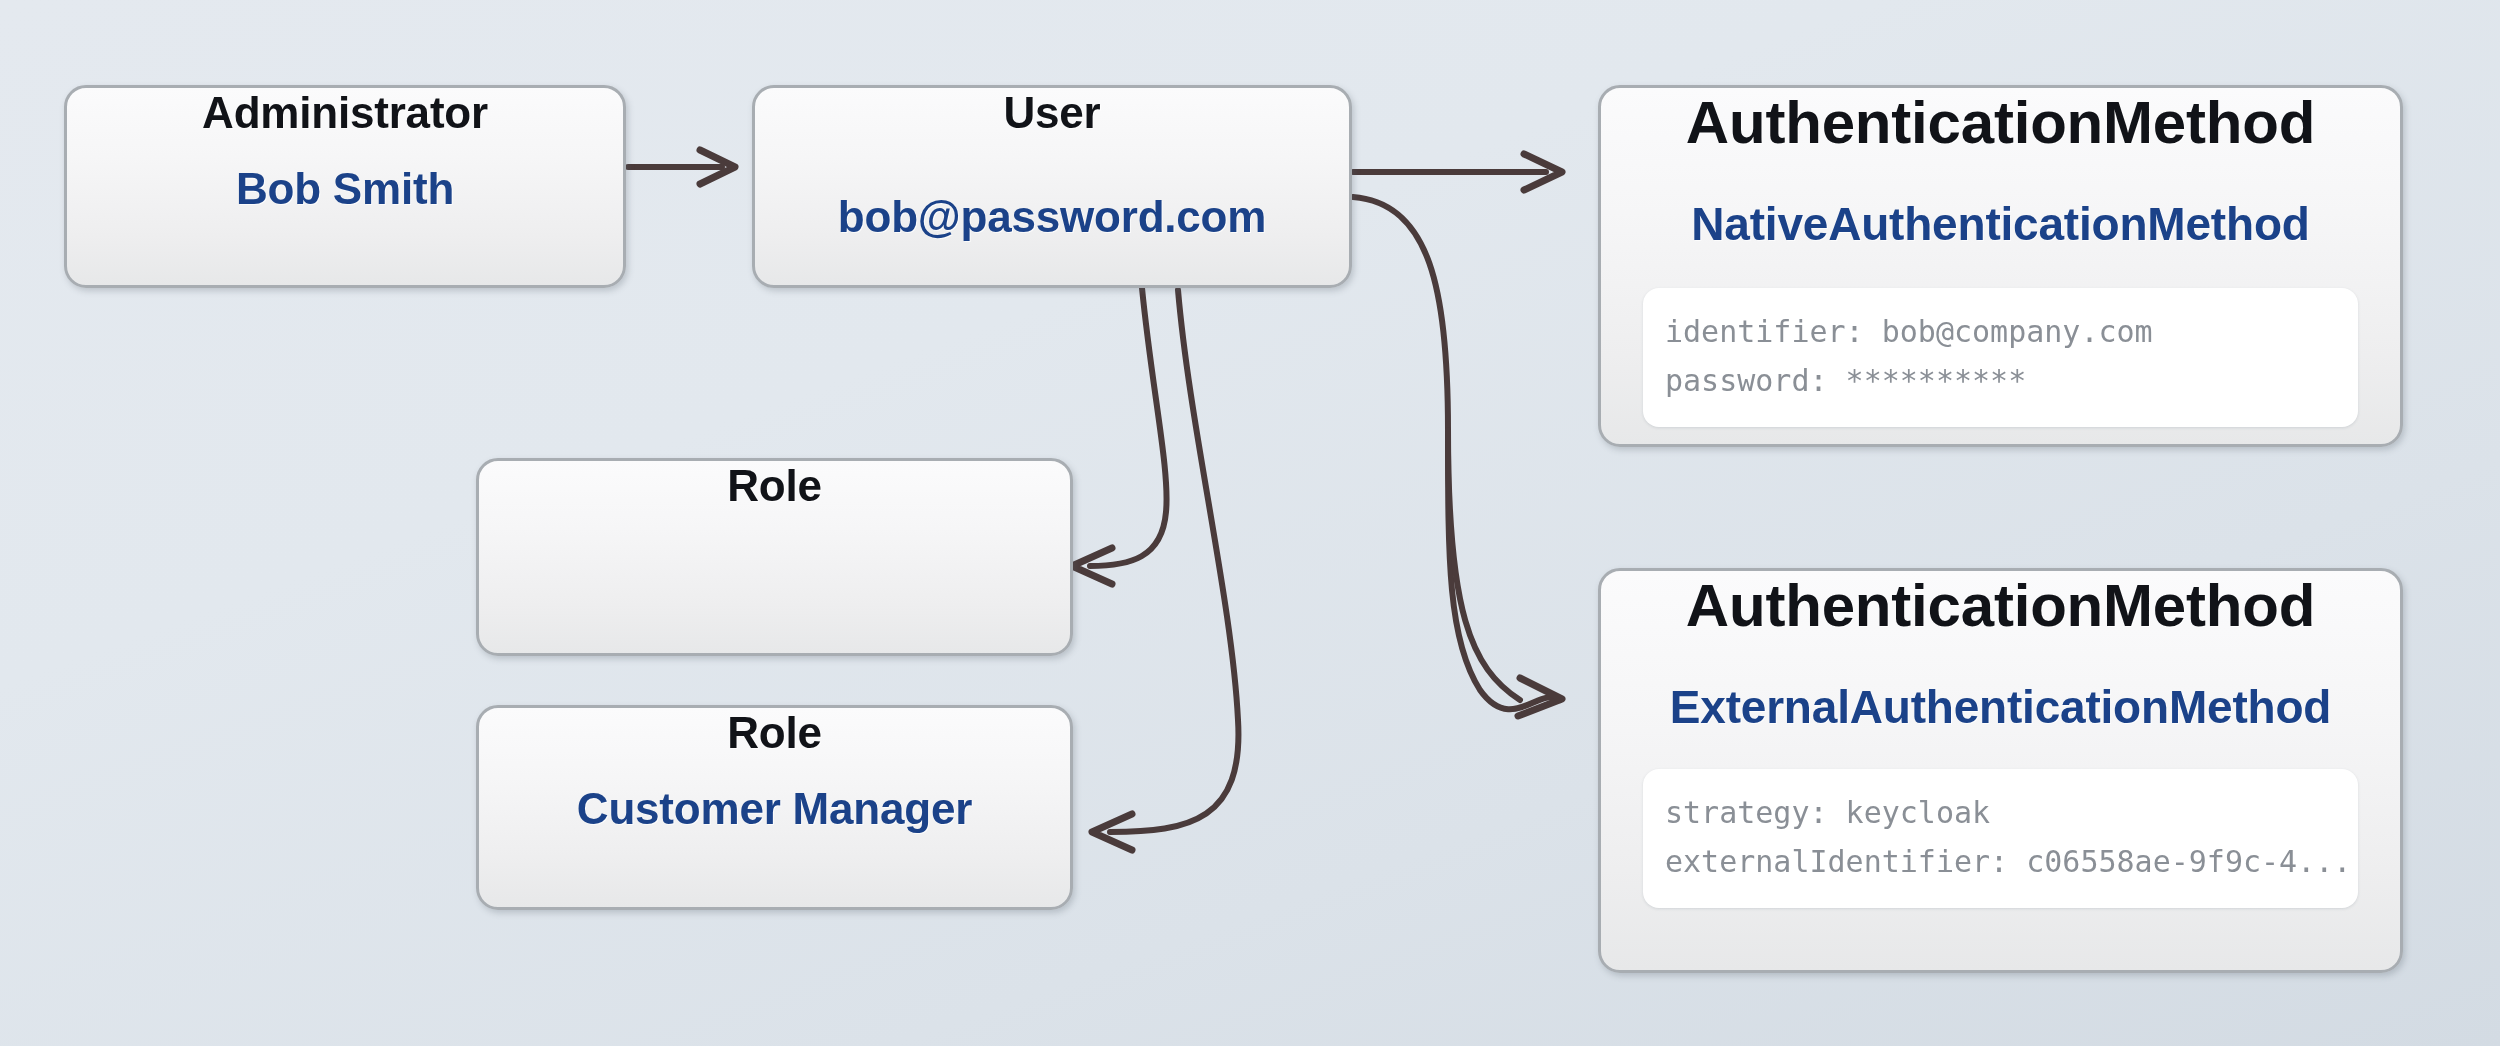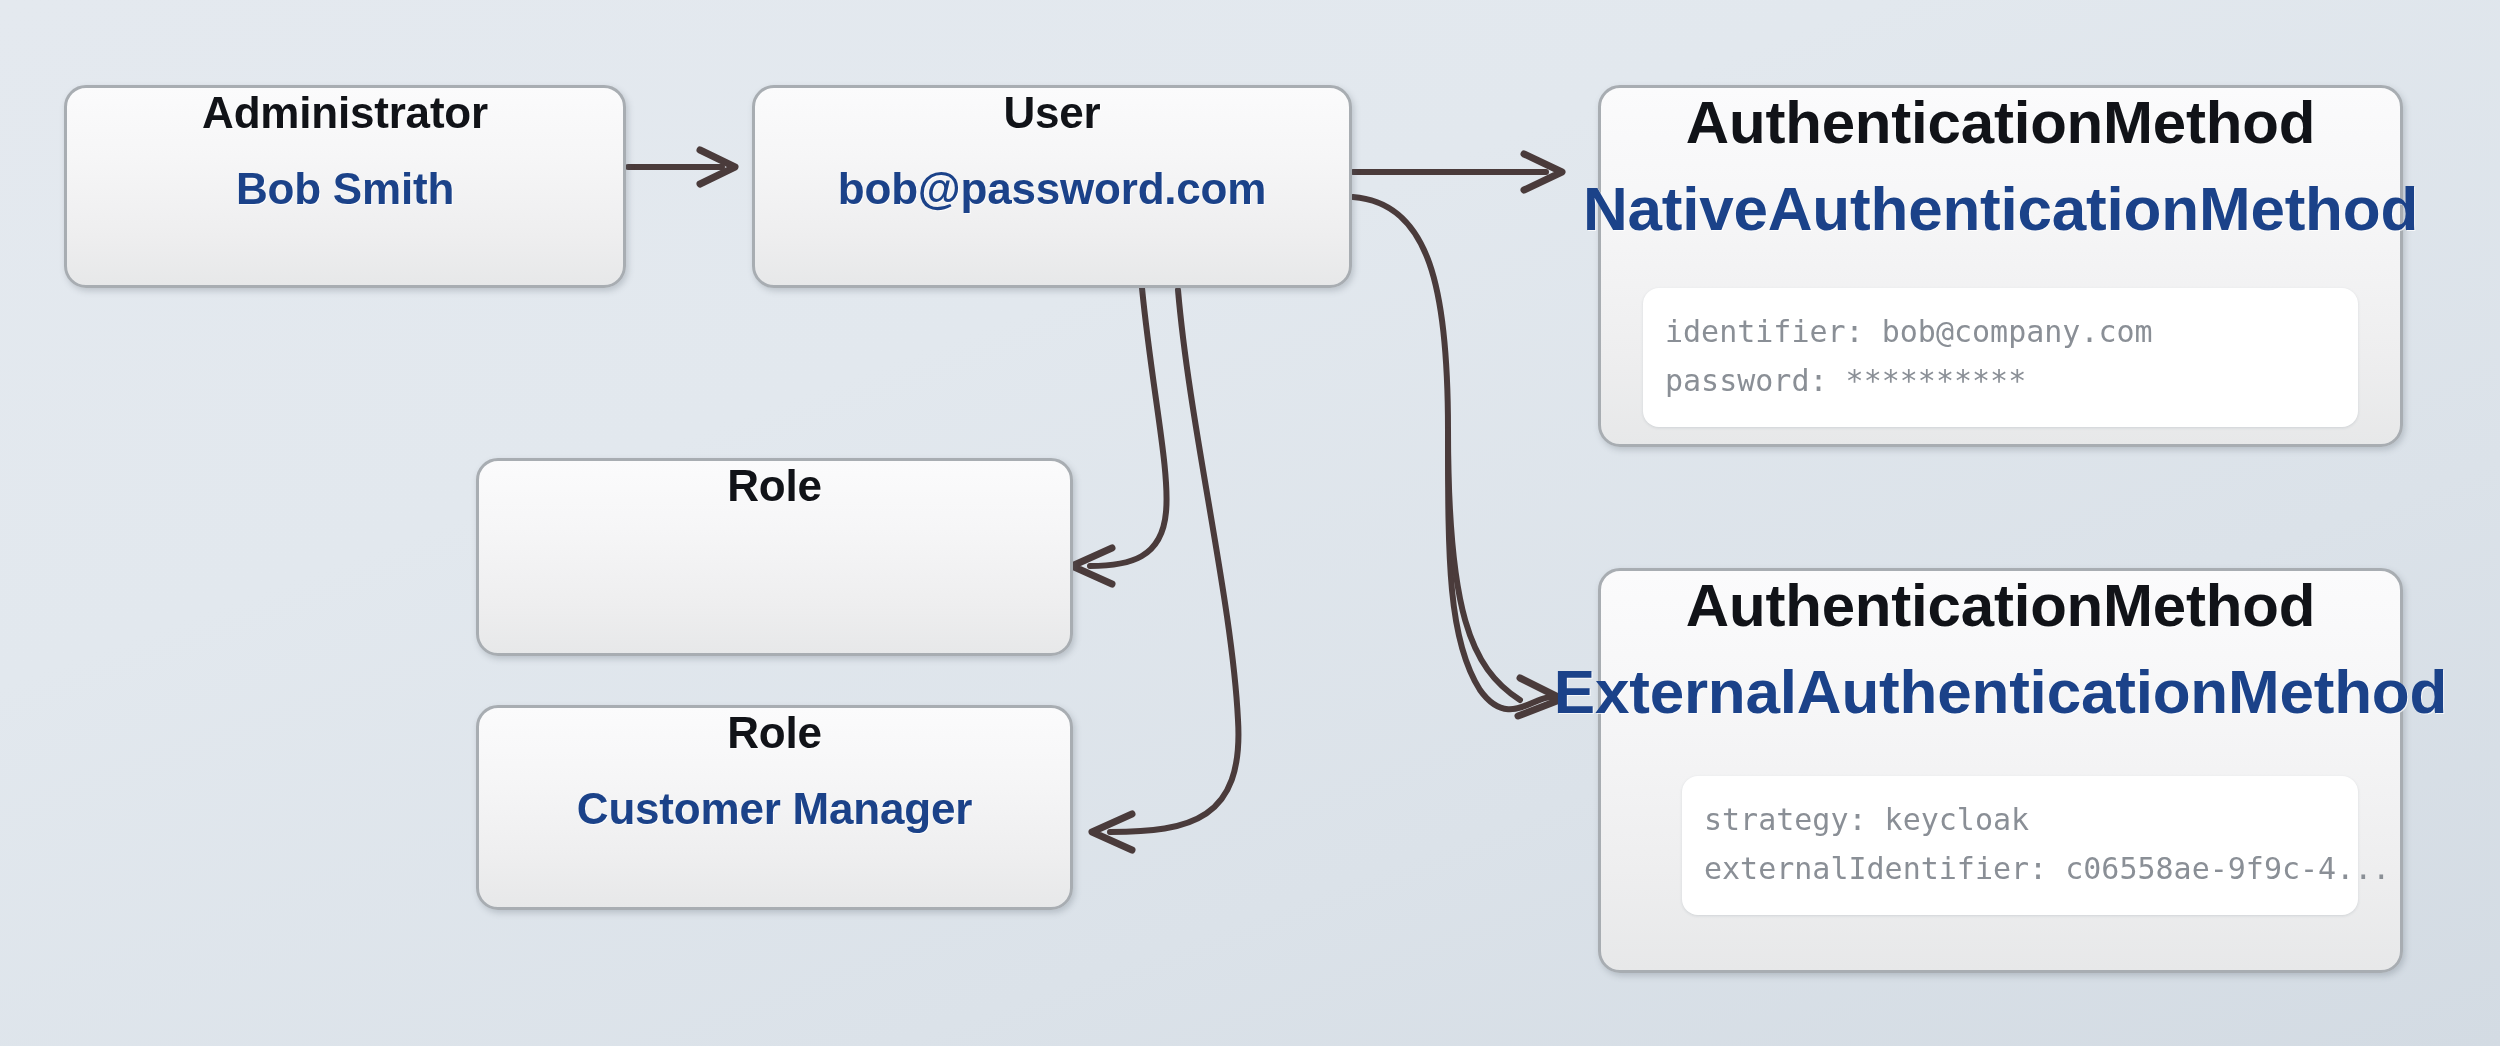--- a/index.html
+++ b/index.html
@@ -42,21 +42,21 @@
     text-shadow: 1px 1px 0 rgba(255,255,255,0.75);
     white-space: nowrap;
   }
 
   
   .node.small .type  { font-size: 44px; }
   .node.small .value { font-size: 44px; margin-top: 26px; }
 
   
   .node.large .type  { font-size: 60px; }
-  .node.large .value { font-size: 62px; margin-top: 16px; }
+  .node.large .value { font-size: 46px; margin-top: 40px; }
 
   
   .props {
     position: absolute;
     left: 42px;
     right: 42px;
     background: #ffffff;
     border-radius: 16px;
     box-shadow: 0 1px 3px rgba(120,130,140,0.22);
     padding: 20px 22px 22px 22px;
@@ -130,21 +130,21 @@
                C 1244 820, 1190 832, 1110 832"></path>
       <path class="edge-head" d="M 1132 814 L 1092 832 L 1132 850"></path>
     </g>
   </svg>
 
   <div class="node small" style="left:64px; top:85px; width:562px; height:203px;">
     <div class="type">Administrator</div>
     <div class="value">Bob Smith</div>
   </div>
 
-  <div class="node small" style="left:752px; top:85px; width:600px; height:203px;">
+  <div class="node small" style="left:752px; top:85px; width:600px; height:203px;gap:28px;">
     <div class="type">User</div>
     <div class="value">bob@password.com</div>
   </div>
 
   <div class="node small" style="left:476px; top:458px; width:597px; height:198px;">
     <div class="type">Role</div>
   </div>
 
   <div class="node small" style="left:476px; top:705px; width:597px; height:205px;">
     <div class="type">Role</div>
@@ -156,19 +156,19 @@
     <div class="value">NativeAuthenticationMethod</div>
     <div class="props" style="top:200px;">
       <div class="row">identifier: bob@company.com</div>
       <div class="row">password: **********</div>
     </div>
   </div>
 
   <div class="node large" style="left:1598px; top:568px; width:805px; height:405px;">
     <div class="type">AuthenticationMethod</div>
     <div class="value">ExternalAuthenticationMethod</div>
-    <div class="props" style="top:205px;margin-left:39px;">
+    <div class="props" style="top:198px;">
       <div class="row">strategy: keycloak</div>
       <div class="row">externalIdentifier: c06558ae-9f9c-4...</div>
     </div>
   </div>
 
 </div>
 
 </body></html>

